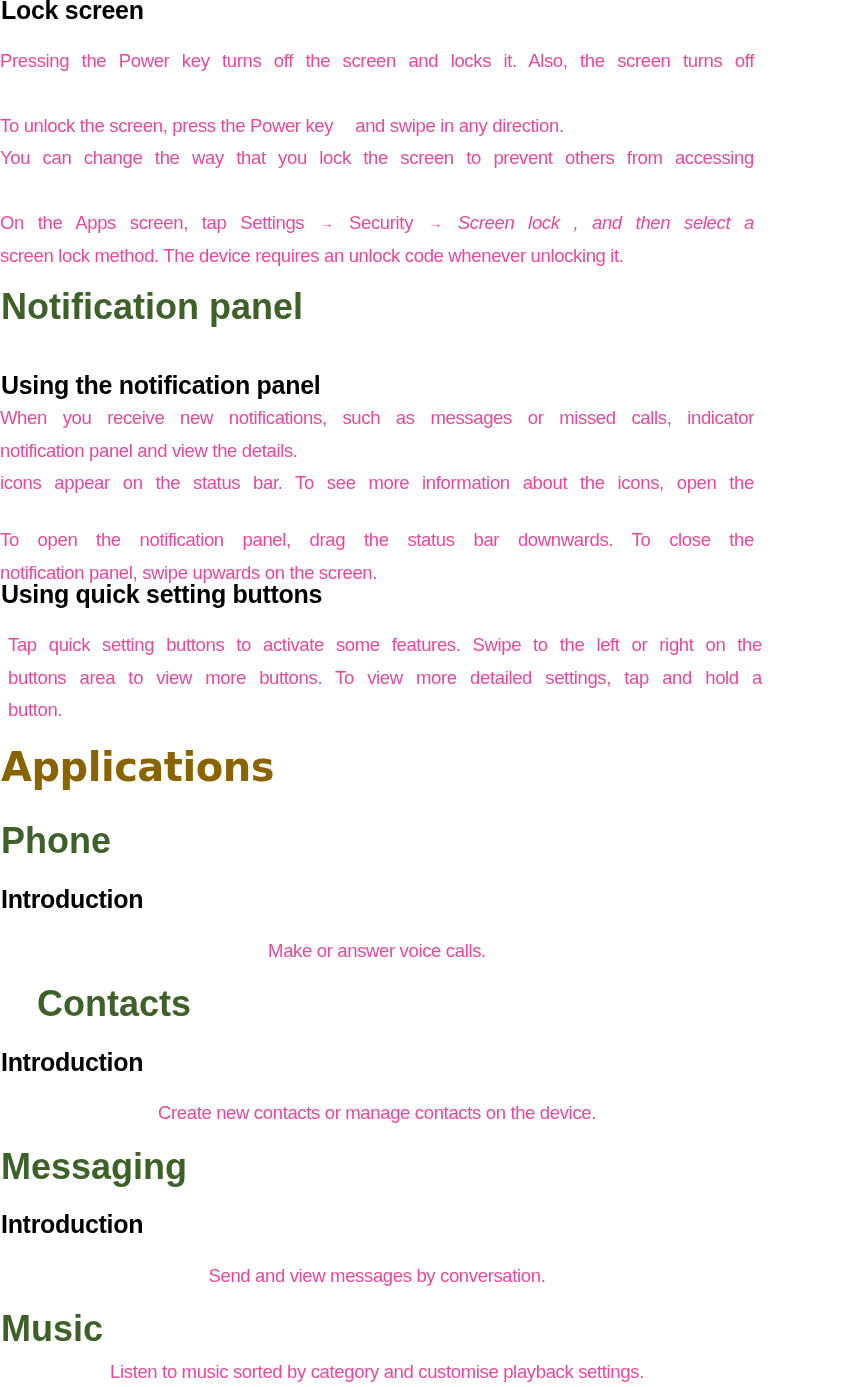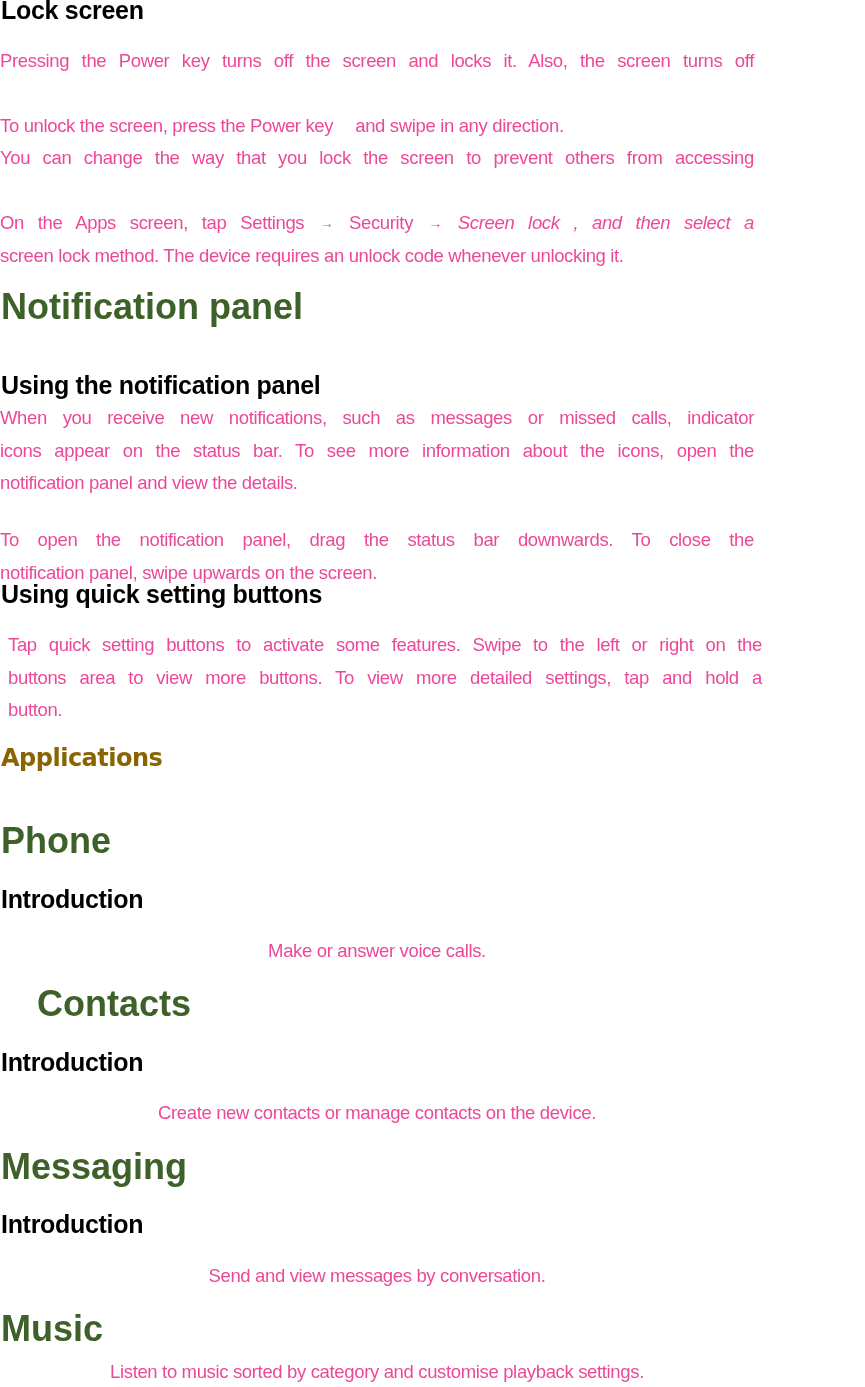--- a/index.html
+++ b/index.html
@@ -38,21 +38,21 @@
       font-weight: bold;
       font-size: 36px;
       color: #3d6128;
       white-space: nowrap;
     }
     .h-gold {
       position: absolute;
       left: 1px;
       font-family: "DejaVu Sans", "Liberation Sans", sans-serif;
       font-weight: bold;
-      font-size: 24px;
+      font-size: 40px;
       color: #8a6400;
       white-space: nowrap;
       letter-spacing: -0.5px;
     }
     .para {
       position: absolute;
       left: 0;
       width: 754px;
       font-family: "Liberation Sans", "DejaVu Sans", sans-serif;
       font-size: 18.5px;
@@ -114,22 +114,22 @@
     </span>
     <span class="line">screen lock method. The device requires an unlock code whenever unlocking it.</span>
   </div>
 
   <div class="h-green" style="top:286px;">Notification panel</div>
 
   <div class="h-black" style="top:353px;margin-top:18px;">Using the notification panel</div>
 
   <div class="para" style="top:402px;">
     <span class="line just">When you receive new notifications, such as messages or missed calls, indicator</span>
+    <span class="line">notification panel and view the details.</span>
     <span class="line just">icons appear on the status bar. To see more information about the icons, open the</span>
-    <span class="line">notification panel and view the details.</span>
   </div>
 
   <div class="para" style="top:524px;">
     <span class="line just">To open the notification panel, drag the status bar downwards. To close the</span>
     <span class="line">notification panel, swipe upwards on the screen.</span>
   </div>
 
   <div class="h-black" style="top:580px;">Using quick setting buttons</div>
 
   <div class="para" style="top:629px;padding-left:8px;">

